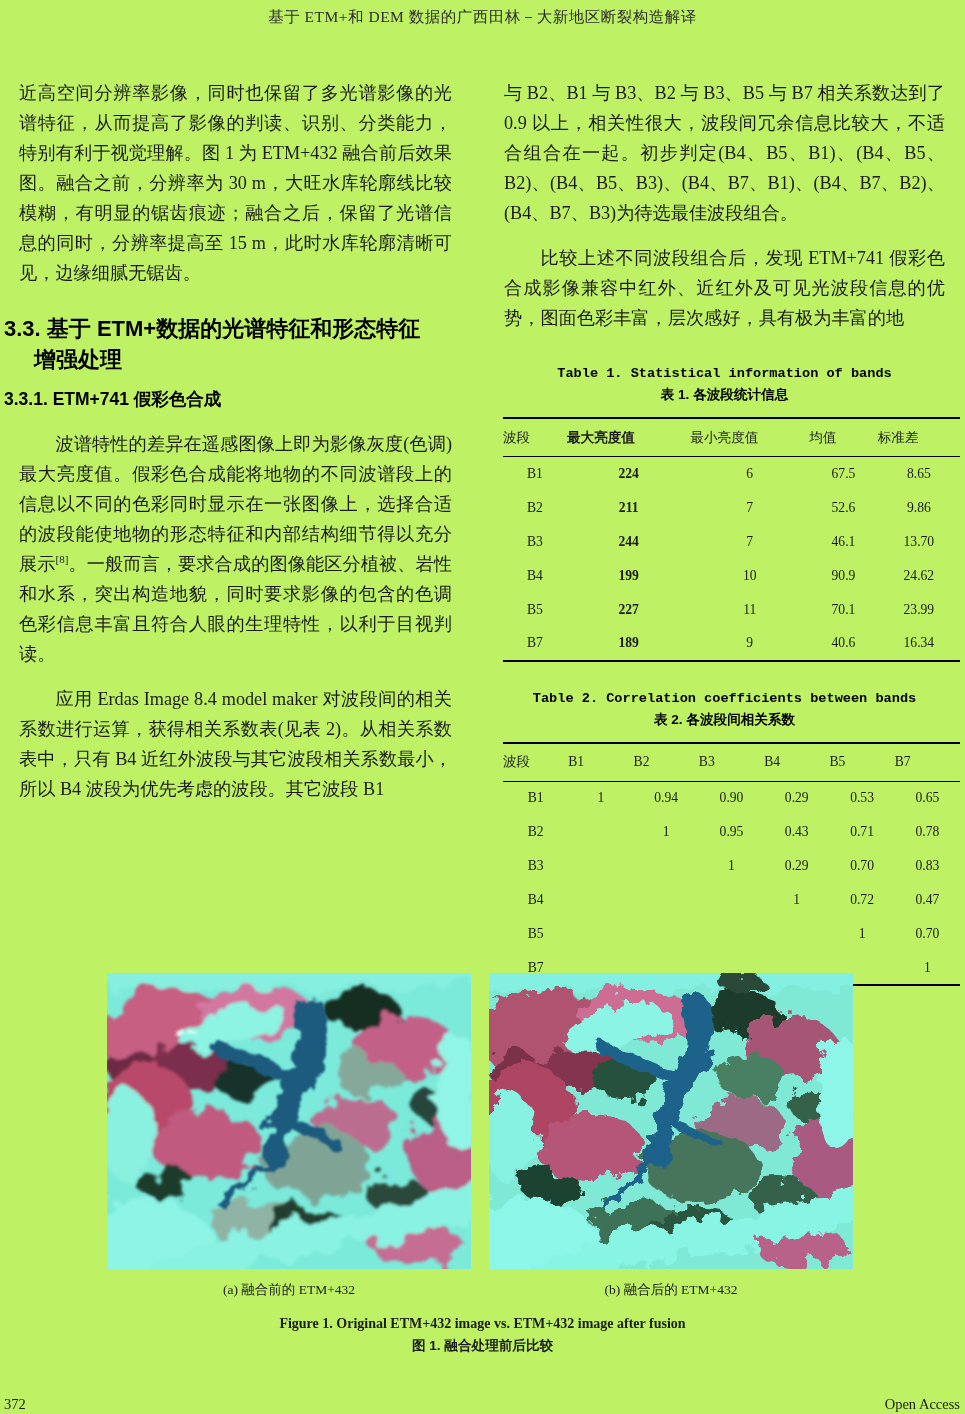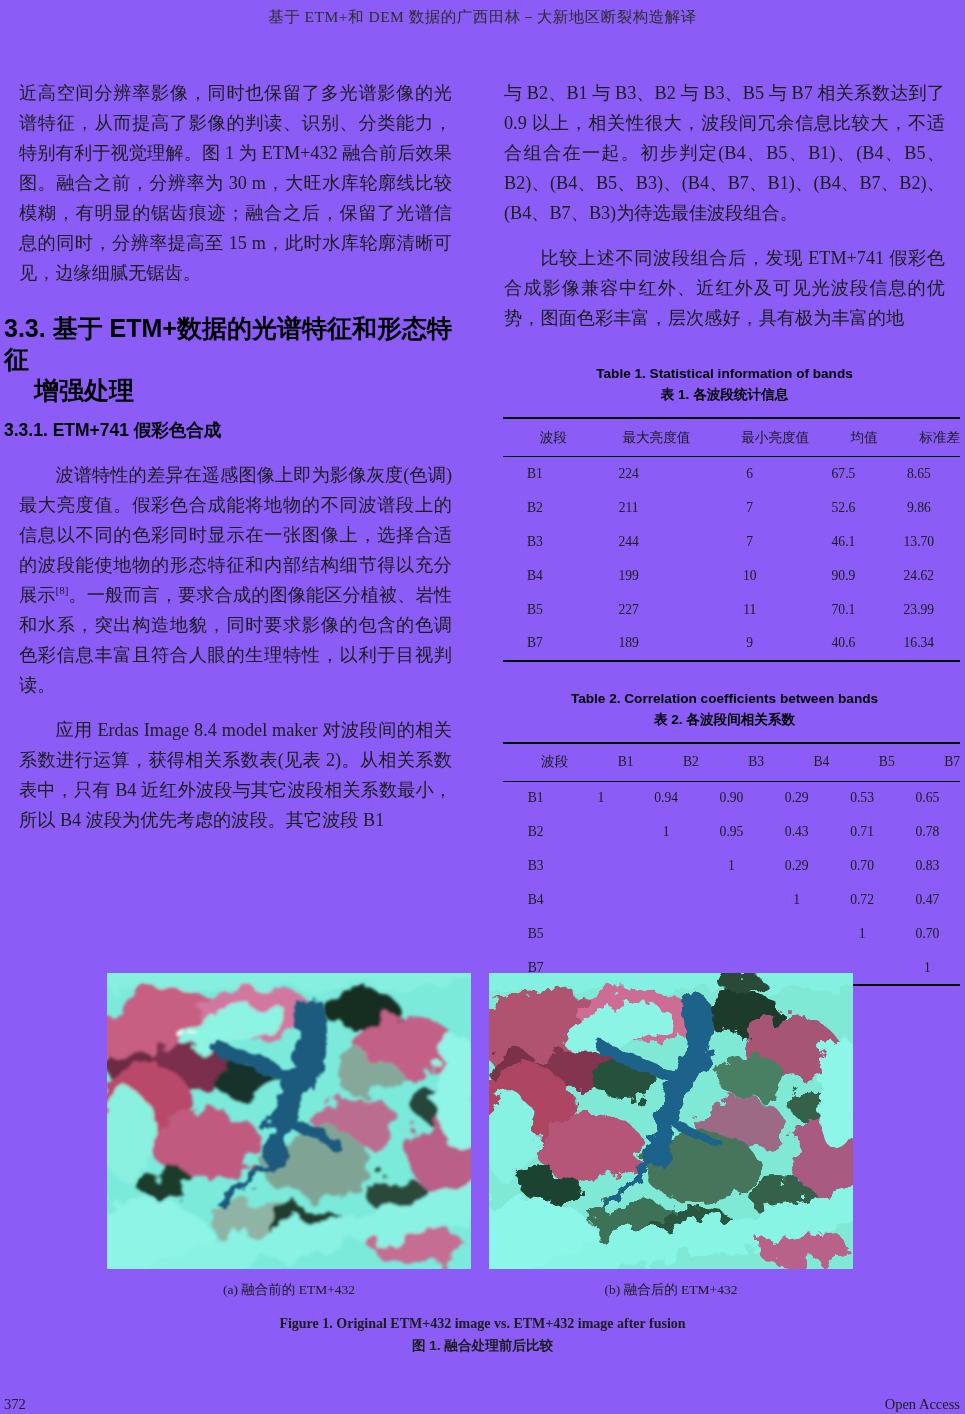--- a/index.html
+++ b/index.html
@@ -1,57 +1,57 @@
 <!DOCTYPE html>
 <html><head>
 <meta charset="utf-8">
 <style>
   html,body{margin:0;padding:0;background:#ffffff;}
   .page{
-    position:relative; width:965px; height:1414px; background:#8b5cf6;
+    position:relative; width:965px; height:1414px; background:#bef264;
     font-family:"Liberation Serif", serif; color:#1c1c1c; overflow:hidden;
   }
   .running-head{
     position:absolute; top:7px; left:0; right:0; text-align:center;
     font-size:15.5px; color:#2e2e2e; letter-spacing:.5px;
   }
   .col{position:absolute; top:63px;}
   .col-left{left:4px; width:463px;}
   .col-right{left:489px; width:471px;}
   .body-text{
     margin:15px; font-size:18.2px; line-height:30px; text-align:justify;
     text-justify:inter-ideograph;
   }
   .indent{text-indent:2em;}
   .ref{font-size:11px; vertical-align:super; line-height:0;}
   .h33{
     margin:25px 0 9px; font-family:"Liberation Sans", sans-serif;
-    font-weight:bold; font-size:25px; line-height:31px; color:#000;
+    font-weight:bold; font-size:22px; line-height:31px; color:#000;
   }
   .h33-indent{padding-left:30px;}
   .h331{
     margin:0 0 8px; font-family:"Liberation Sans", sans-serif;
     font-weight:bold; font-size:17.5px; line-height:30px; color:#000;
   }
   .tbl-title{ text-align:center; line-height:21px; font-size:13.6px; font-weight:bold; color:#000;}
-  .tbl-title-en{font-family:Liberation Sans, sans-serif;}
+  .tbl-title-en{font-family:Liberation Mono, monospace;}
   .tbl-title-zh{font-family:"Liberation Sans", sans-serif;}
   .mt1{margin:30px 0 12px;}
   .mt2{margin:26px 0 12px;}
   .data-table{
     border-collapse:collapse; width:457px; margin-left:14px;
     font-size:13.6px; color:#1a1a1a; table-layout:fixed;
   }
-  .data-table th{font-weight:normal; text-align:right; vertical-align:middle; height:37px; padding:0;}
+  .data-table th{font-weight:normal; text-align:left; vertical-align:middle; height:37px; padding:0;}
   .data-table thead tr{border-top:2px solid #000; border-bottom:1px solid #000;}
   .data-table tbody tr{height:34px;}
   .data-table tbody{border-bottom:2px solid #000;}
   .data-table td{text-align:center; vertical-align:middle; padding:0;}
   .t1 th:nth-child(1),.t1 td:nth-child(1){width:14%;}
-  .t1 th:nth-child(2),.t1 td:nth-child(2){width:27%;}
+  .t1 th:nth-child(2),.t1 td:nth-child(2){width:27%;font-weight:bold;}
   .t1 th:nth-child(3),.t1 td:nth-child(3){width:26%;}
   .t1 th:nth-child(4),.t1 td:nth-child(4){width:15%;}
   .t1 th:nth-child(5),.t1 td:nth-child(5){width:18%;}
   .t2 th,.t2 td{width:14.28%;}
   .figure-row{position:absolute; top:973px; left:107px; width:748px; display:flex; gap:18px;}
   .fig-img{width:364px; height:296px; overflow:hidden; background:#7beada;}
   .fig-img svg{display:block;}
   .subcap-row{
     position:absolute; top:1281px; left:107px; width:748px; display:flex; gap:18px;
     font-size:13.5px; color:#1c1c1c;

